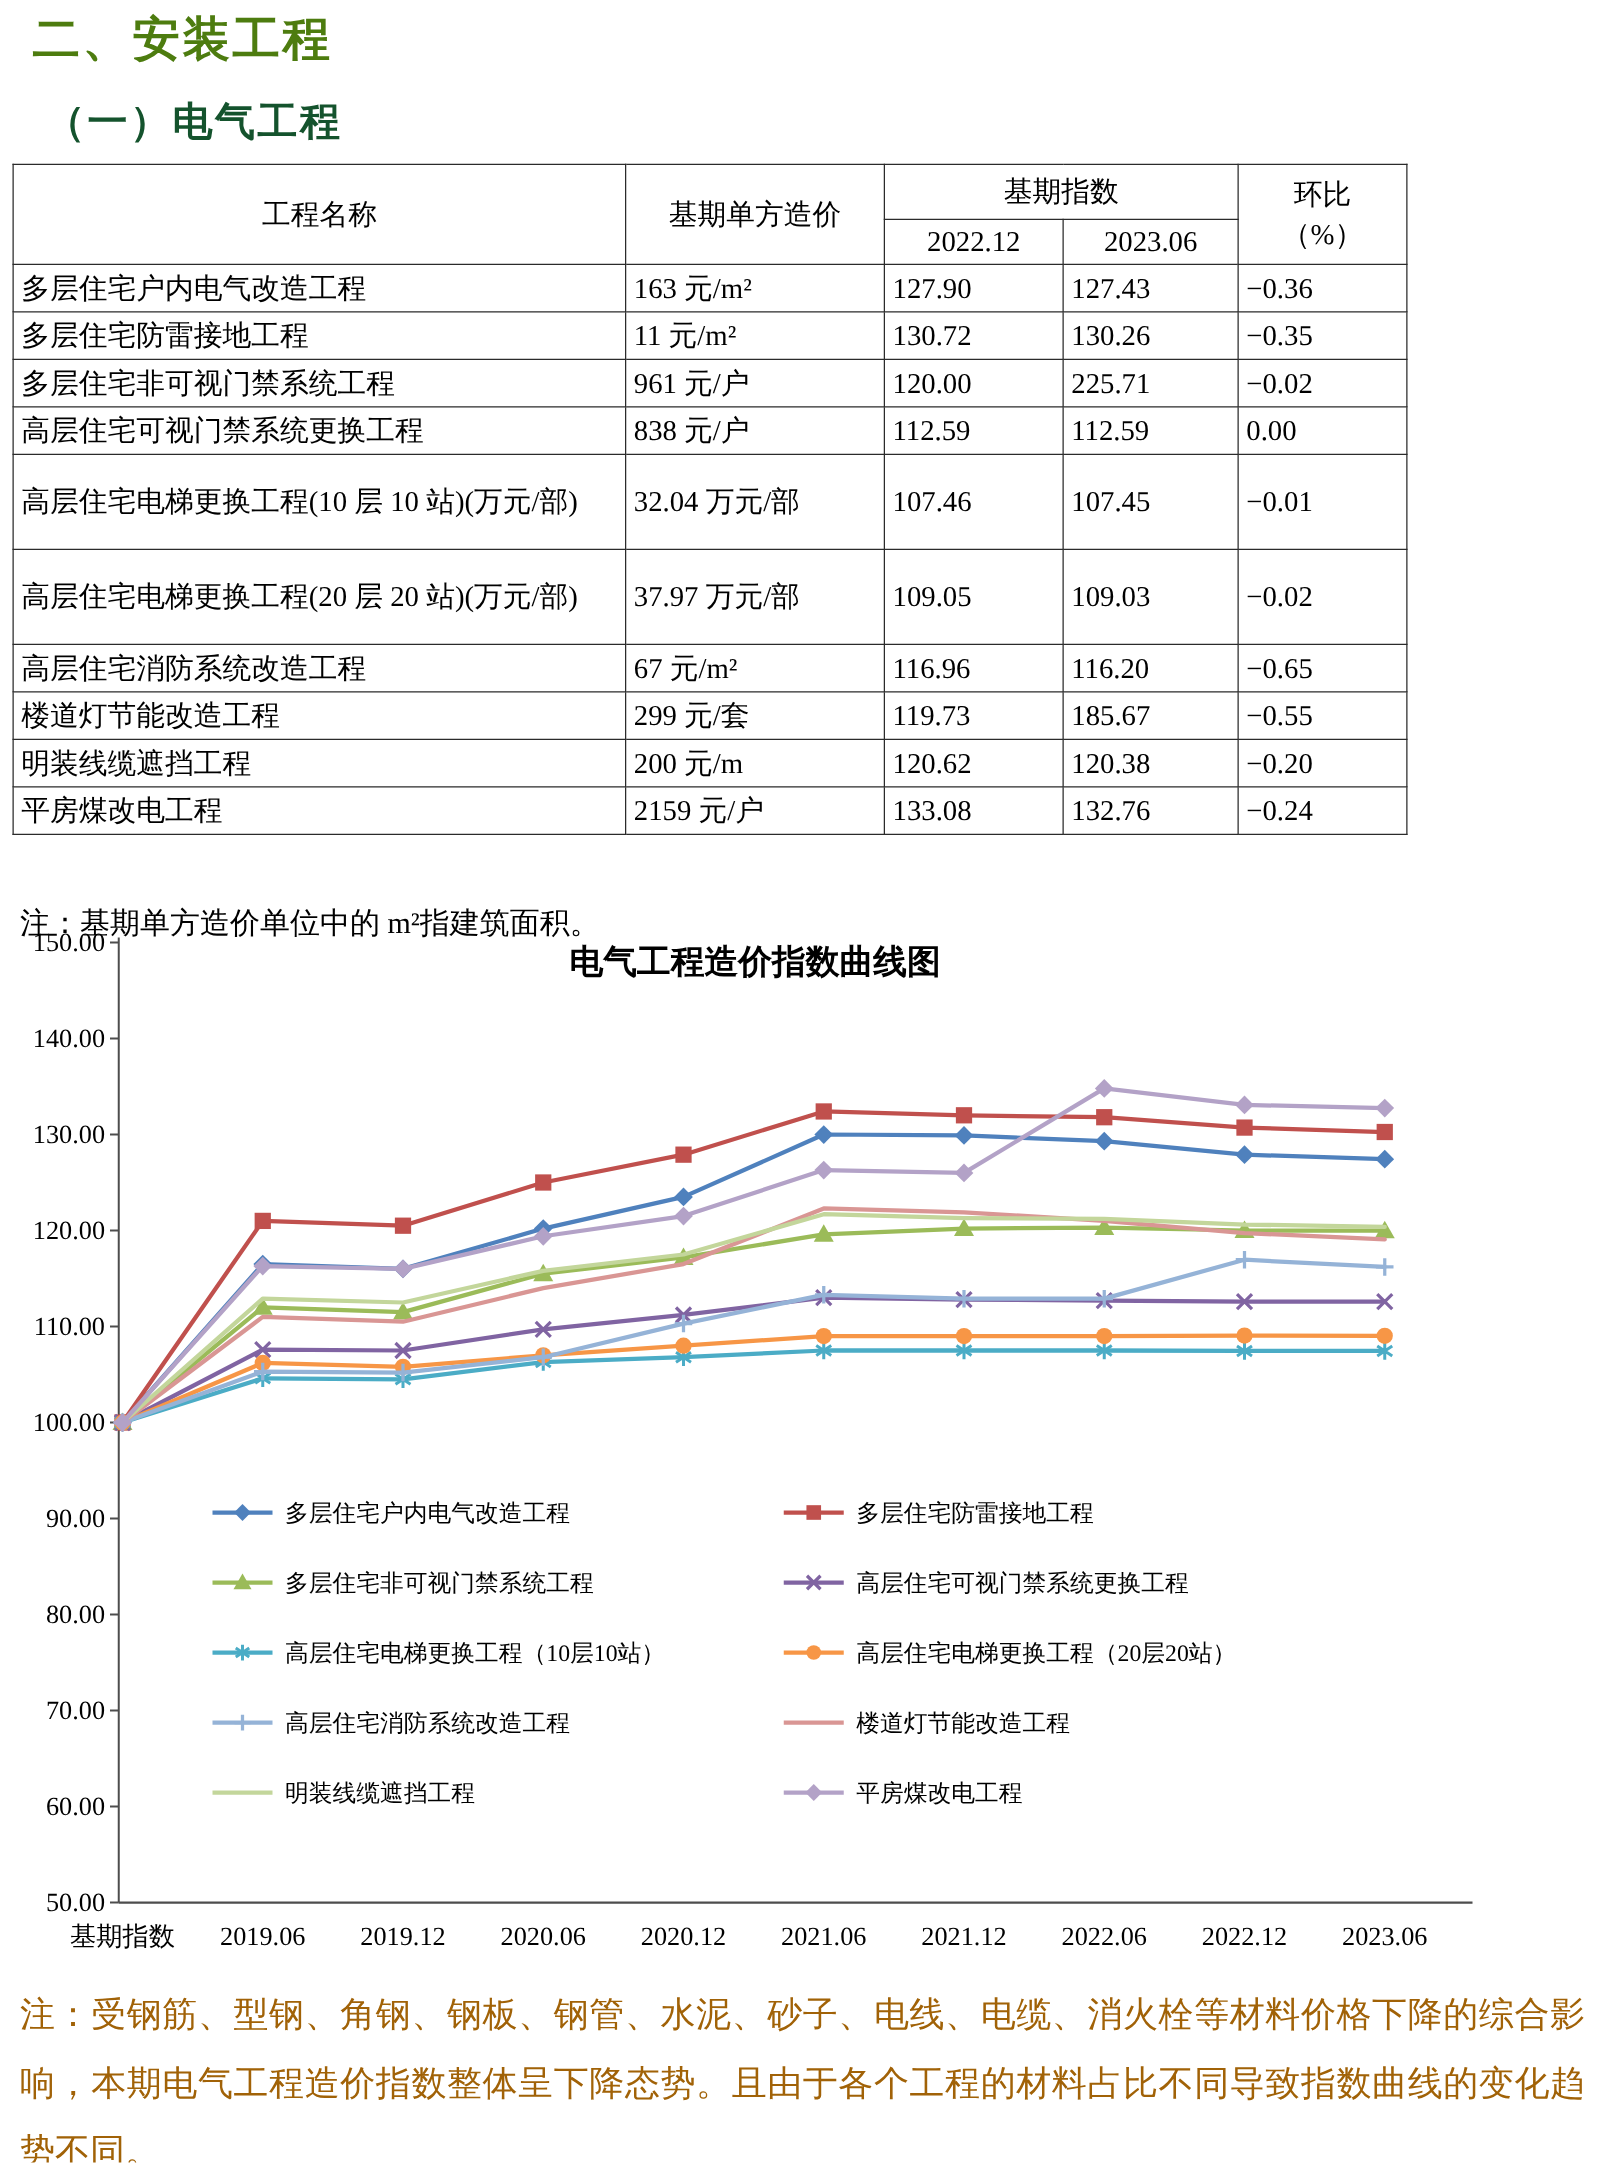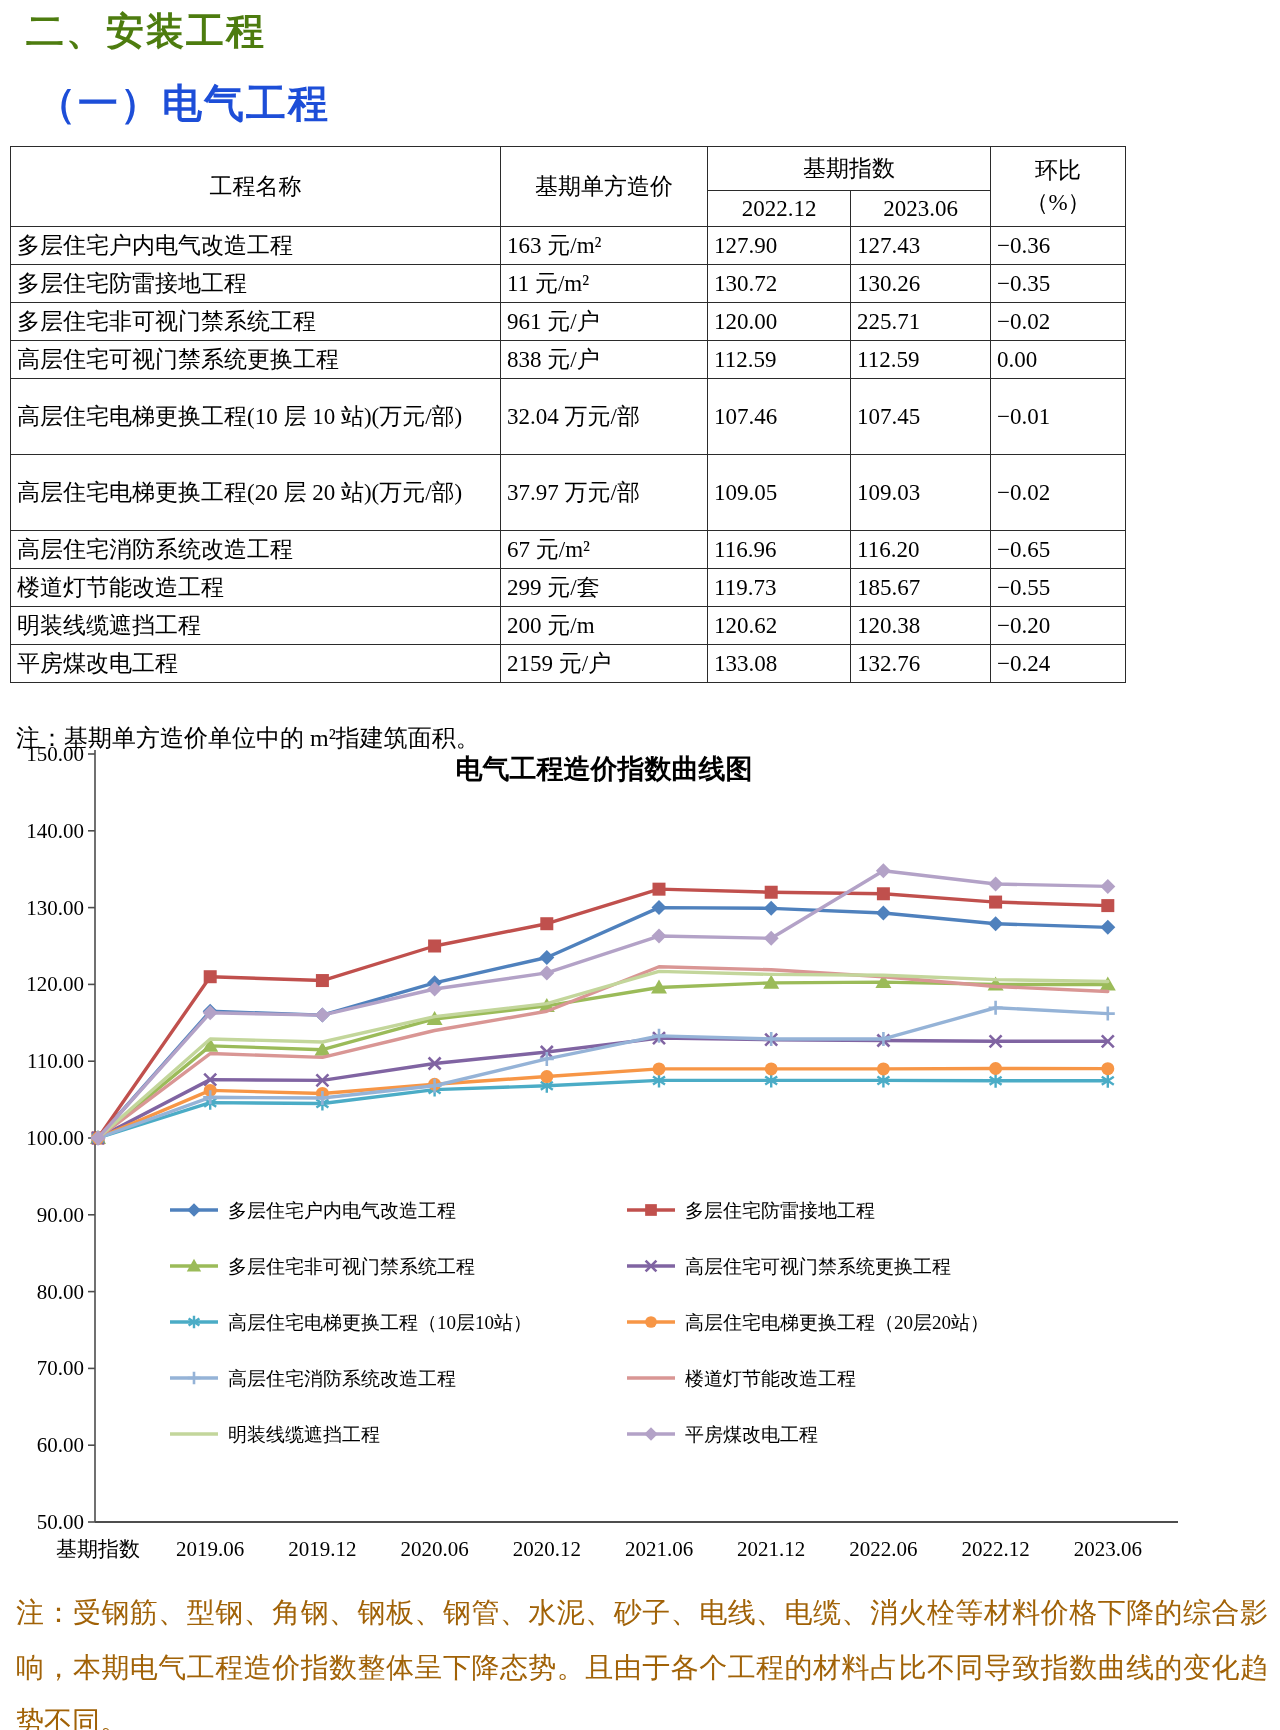--- a/index.html
+++ b/index.html
@@ -9,24 +9,24 @@
     color:#111;
   }
   .h1{
     position:absolute;left:26px;top:6px;
     font-family:"Liberation Sans","DejaVu Sans",sans-serif;
     font-size:38px;font-weight:900;letter-spacing:2px;color:#4d7c0f;
   }
   .h2{
     position:absolute;left:36px;top:76px;
     font-family:"Liberation Sans","DejaVu Sans",sans-serif;
-    font-size:40px;font-weight:900;letter-spacing:2px;color:#1d4ed8;
+    font-size:32px;font-weight:900;letter-spacing:2px;color:#14532d;
   }
   table.cost{
-    position:absolute;left:10px;top:146px;width:1115px;
+    position:absolute;left:10px;top:131px;width:1115px;
     border-collapse:collapse;table-layout:fixed;
     font-size:23px;color:#000;
   }
   table.cost th,table.cost td{
     border:1.6px solid #2b2b2b;padding:2px 6px;
     font-weight:normal;line-height:1.35;
   }
   table.cost th{text-align:center;}
   td.name{text-align:left;padding-left:10px;}
   td.num,td.cost-val{text-align:left;font-family:"Liberation Serif","DejaVu Serif",serif;}

